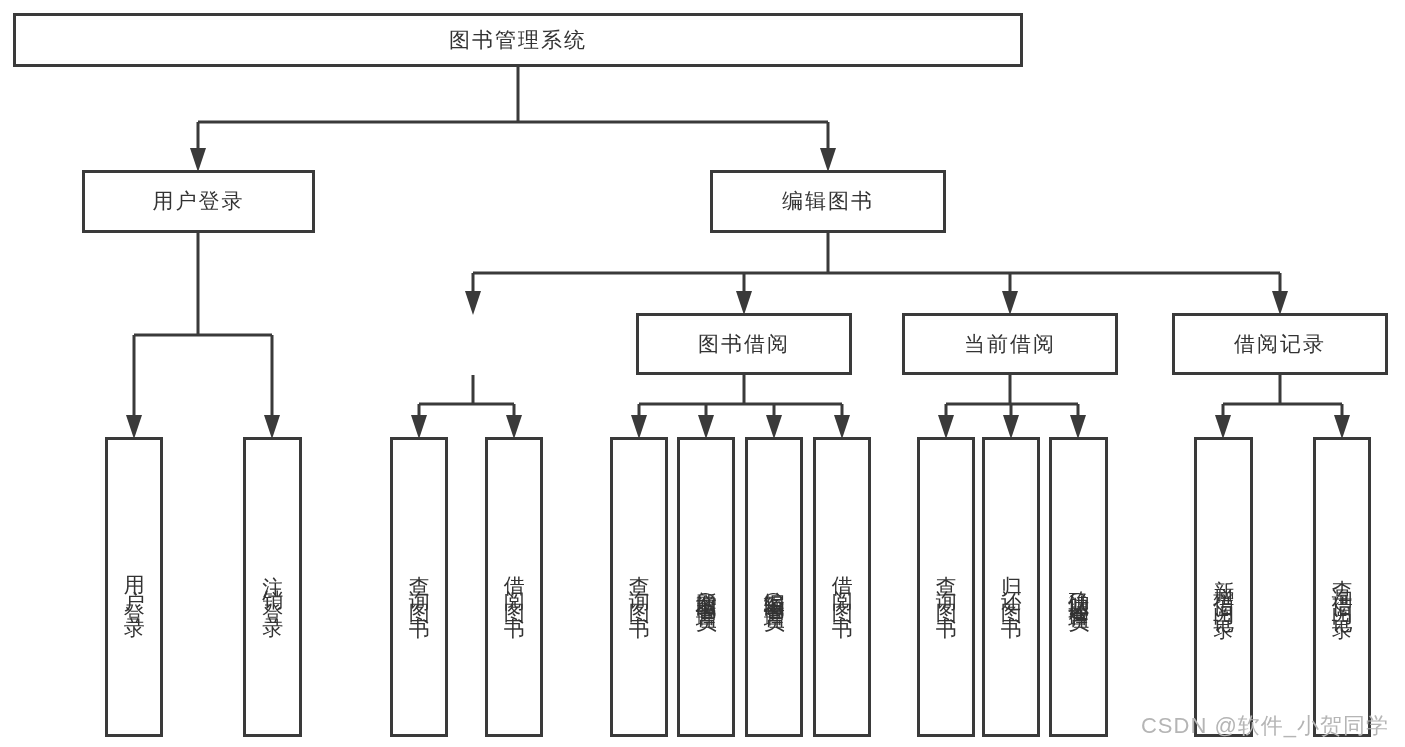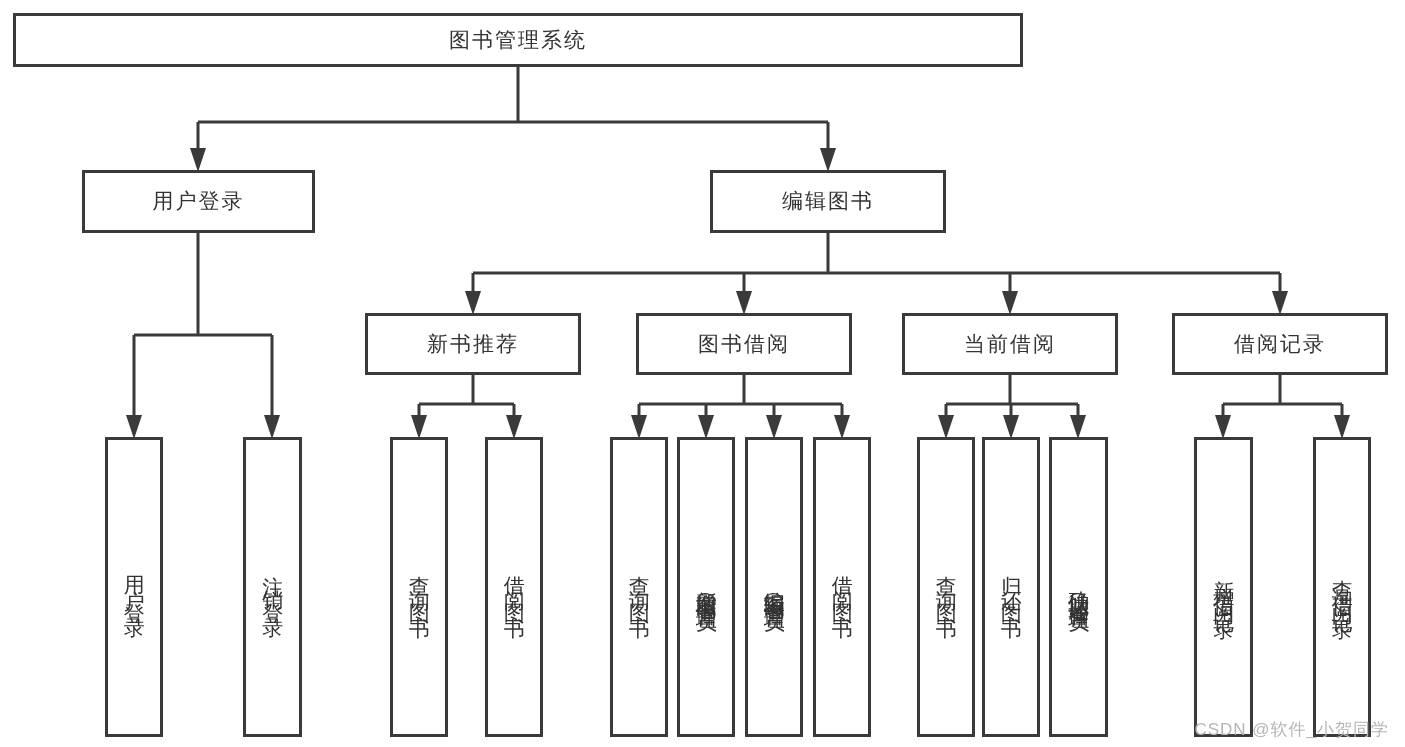--- a/index.html
+++ b/index.html
@@ -43,21 +43,21 @@
     text-orientation:mixed;
     white-space:nowrap;
   }
   .sp4 span{letter-spacing:14px;}
   .sp6 span{letter-spacing:8px;}
   .sp9 span{letter-spacing:3px;}
   .watermark{
     position:absolute;
     right:16px;bottom:6px;
     color:var(--wm);
-    font-size:17px;
+    font-size:22px;
     letter-spacing:1px;
     white-space:nowrap;
     z-index:5;
   }
 </style>
 </head>
 <body>
 
 <div class="stage">
 
@@ -101,23 +101,20 @@
     <span>图书管理系统</span>
   </div>
 
   <div class="node node--h" style="left:82px;top:170px;width:233px;height:63px">
     <span>用户登录</span>
   </div>
   <div class="node node--h" style="left:710px;top:170px;width:236px;height:63px">
     <span>编辑图书</span>
   </div>
 
-  <div class="node node--h" style="left:365px;top:313px;width:216px;height:62px">
-    <span>新书推荐</span>
-  </div>
   <div class="node node--h" style="left:902px;top:313px;width:216px;height:62px">
     <span>当前借阅</span>
   </div>
   <div class="node node--h" style="left:636px;top:313px;width:216px;height:62px">
     <span>图书借阅</span>
   </div>
   <div class="node node--h" style="left:1172px;top:313px;width:216px;height:62px">
     <span>借阅记录</span>
   </div>
 

